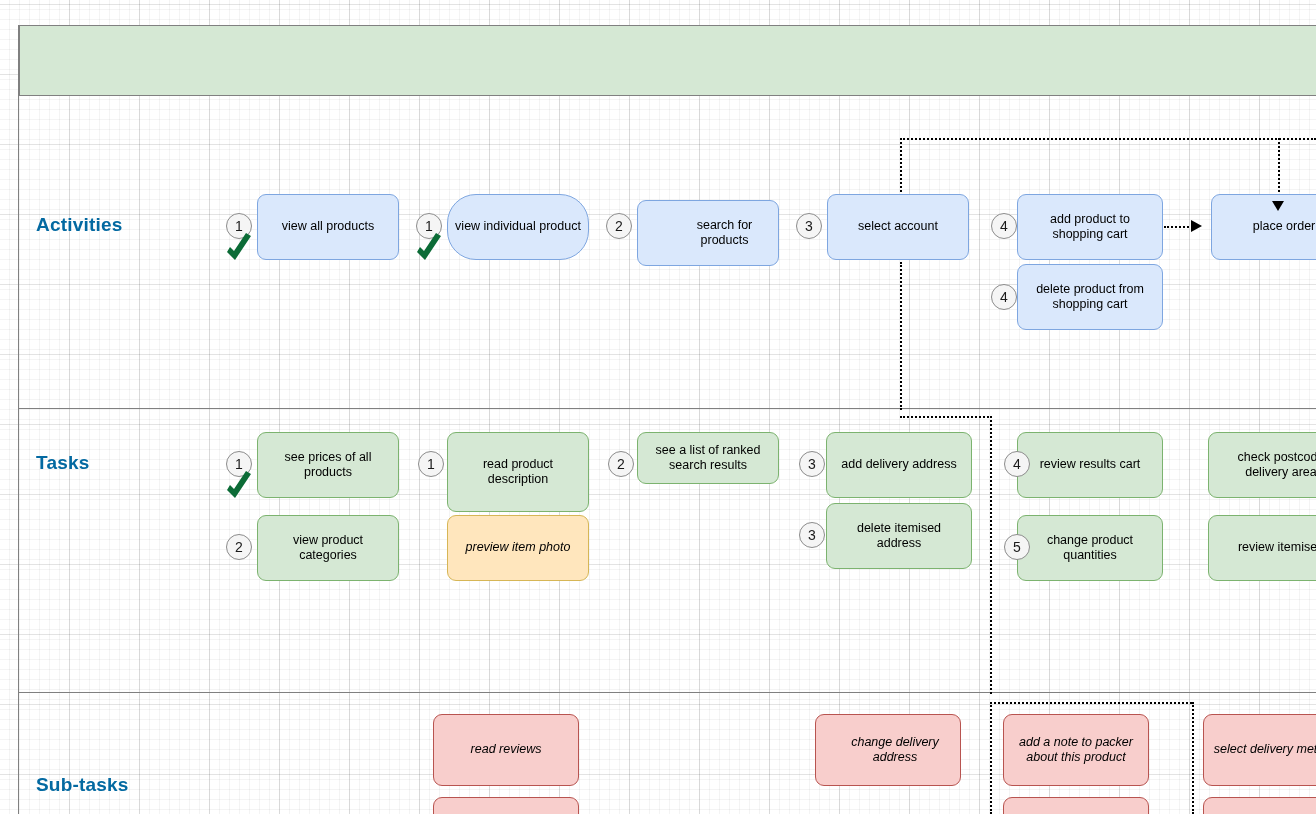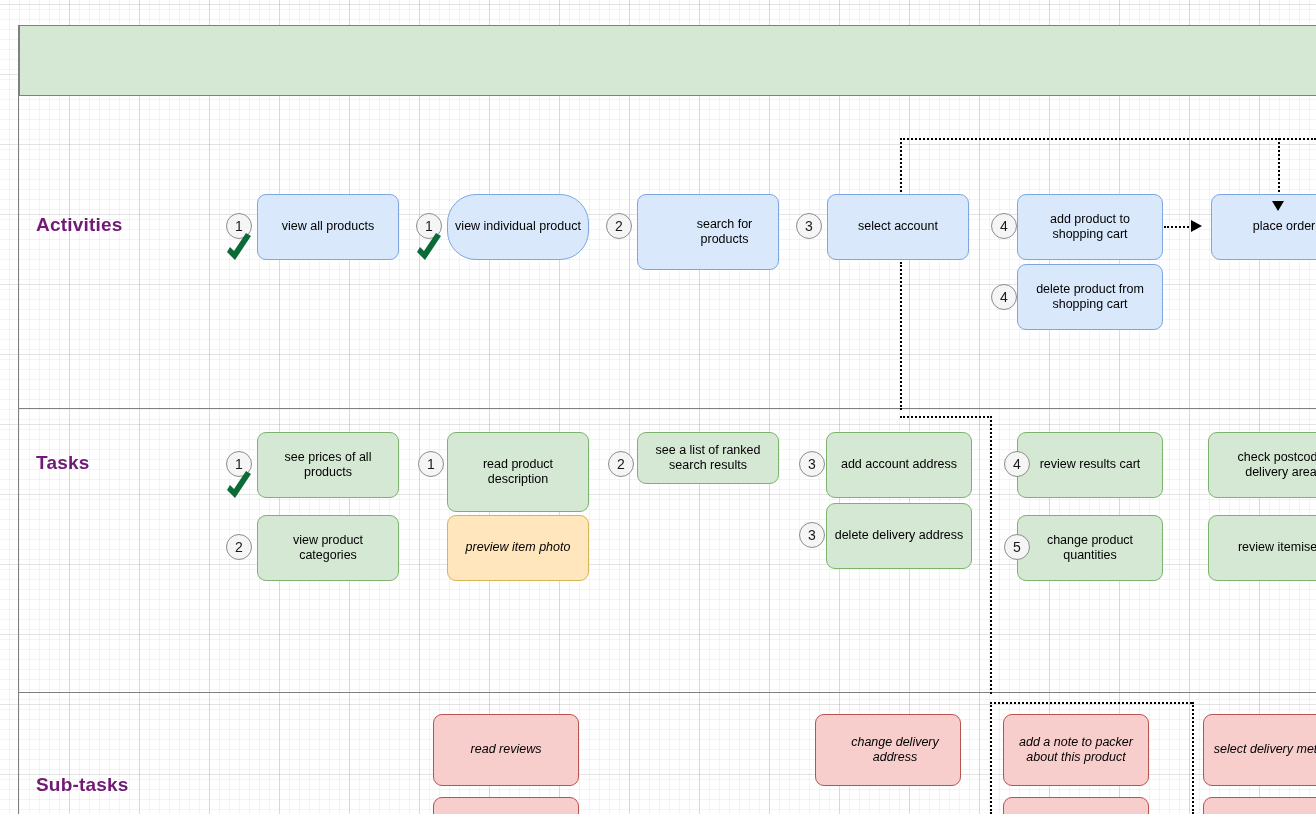--- a/index.html
+++ b/index.html
@@ -32,21 +32,21 @@
     background:#d5e8d4;border:1.5px solid #808080;border-right:none;
     box-sizing:border-box;
     display:flex;align-items:center;justify-content:flex-end;
     padding-right:0px;overflow:hidden;
   }
   .lane-div{
     position:absolute;left:19px;width:1297px;height:0;
     border-top:1.5px solid #808080;
   }
   .lane-label{
-    position:absolute;font-weight:bold;font-size:19px;color:#701a75;
+    position:absolute;font-weight:bold;font-size:19px;color:#0369a1;
     letter-spacing:.2px;white-space:nowrap;
   }
   
   .card{
     position:absolute;box-sizing:border-box;
     border-radius:9px;border-width:1.5px;border-style:solid;
     display:flex;align-items:center;justify-content:center;
     text-align:center;line-height:1.24;
     font-size:12.5px;color:#000;padding:3px 7px;
   }
@@ -120,21 +120,21 @@
 </svg>
 <div class="card blue" style="left:257px;top:194px;width:142px;height:66px;">view all products</div>
 
 <div class="badge" style="left:416px;top:213px;">1</div>
 <svg class="tick" style="left:414px;top:232px;" viewBox="0 0 30 32">
   <path d="M3 20 L11 28 L27 4 L22 1 L10 19 L6 15 Z" fill="#0b6b36"></path>
 </svg>
 <div class="card blue" style="left:447px;top:194px;width:142px;height:66px;border-radius:29px;">view individual product</div>
 
 <div class="badge" style="left:606px;top:213px;">2</div>
-<div class="card blue" style="left:637px;top:194px;width:142px;height:76px;padding-left:40px;">search for products</div>
+<div class="card blue" style="left:637px;top:200px;width:142px;height:66px;padding-left:40px;">search for products</div>
 
 <div class="badge" style="left:796px;top:213px;">3</div>
 <div class="card blue" style="left:827px;top:194px;width:142px;height:66px;">select account</div>
 
 <div class="badge" style="left:991px;top:213px;">4</div>
 <div class="card blue" style="left:1017px;top:194px;width:146px;height:66px;">add product to shopping cart</div>
 
 <div class="badge" style="left:991px;top:284px;">4</div>
 <div class="card blue" style="left:1017px;top:264px;width:146px;height:66px;">delete product from shopping cart</div>
 
@@ -151,24 +151,24 @@
 
 <div class="badge" style="left:418px;top:451px;">1</div>
 <div class="card green" style="left:447px;top:432px;width:142px;height:80px;">read product description</div>
 
 <div class="card amber ital" style="left:447px;top:515px;width:142px;height:66px;">preview item photo</div>
 
 <div class="badge" style="left:608px;top:451px;">2</div>
 <div class="card green" style="left:637px;top:432px;width:142px;height:52px;">see a list of ranked search results</div>
 
 <div class="badge" style="left:799px;top:451px;">3</div>
-<div class="card green" style="left:826px;top:432px;width:146px;height:66px;">add account address</div>
+<div class="card green" style="left:826px;top:432px;width:146px;height:66px;">add delivery address</div>
 
 <div class="badge" style="left:799px;top:522px;">3</div>
-<div class="card green" style="left:826px;top:503px;width:146px;height:66px;">delete delivery address</div>
+<div class="card green" style="left:826px;top:503px;width:146px;height:66px;">delete itemised address</div>
 
 <div class="badge" style="left:1004px;top:451px;">4</div>
 <div class="card green" style="left:1017px;top:432px;width:146px;height:66px;">review results cart</div>
 
 <div class="badge" style="left:1004px;top:534px;">5</div>
 <div class="card green" style="left:1017px;top:515px;width:146px;height:66px;">change product quantities</div>
 
 <div class="card green" style="left:1208px;top:432px;width:146px;height:66px;">check postcode delivery area</div>
 <div class="card green" style="left:1208px;top:515px;width:146px;height:66px;">review itemised</div>
 

